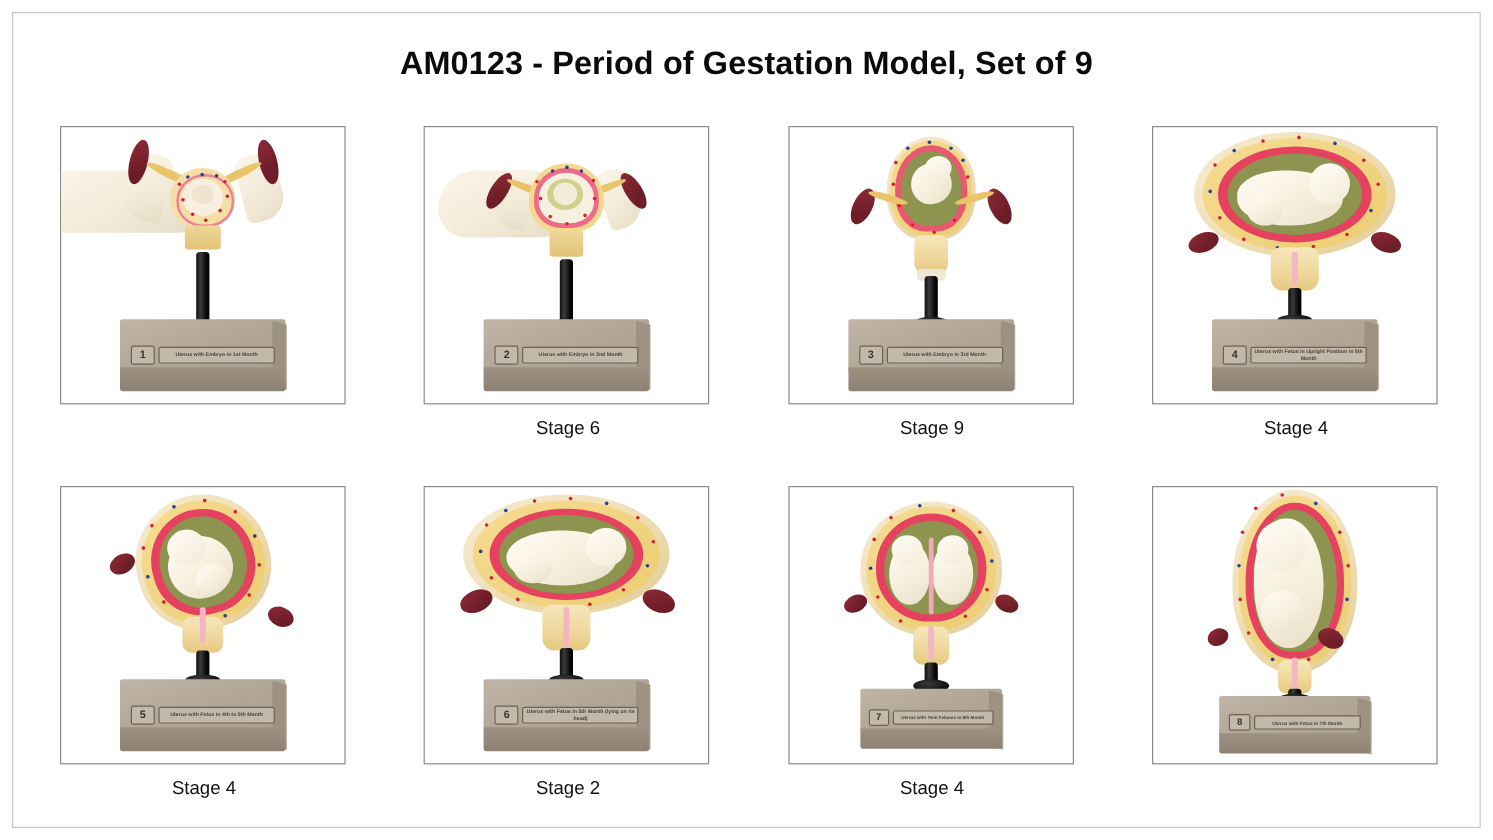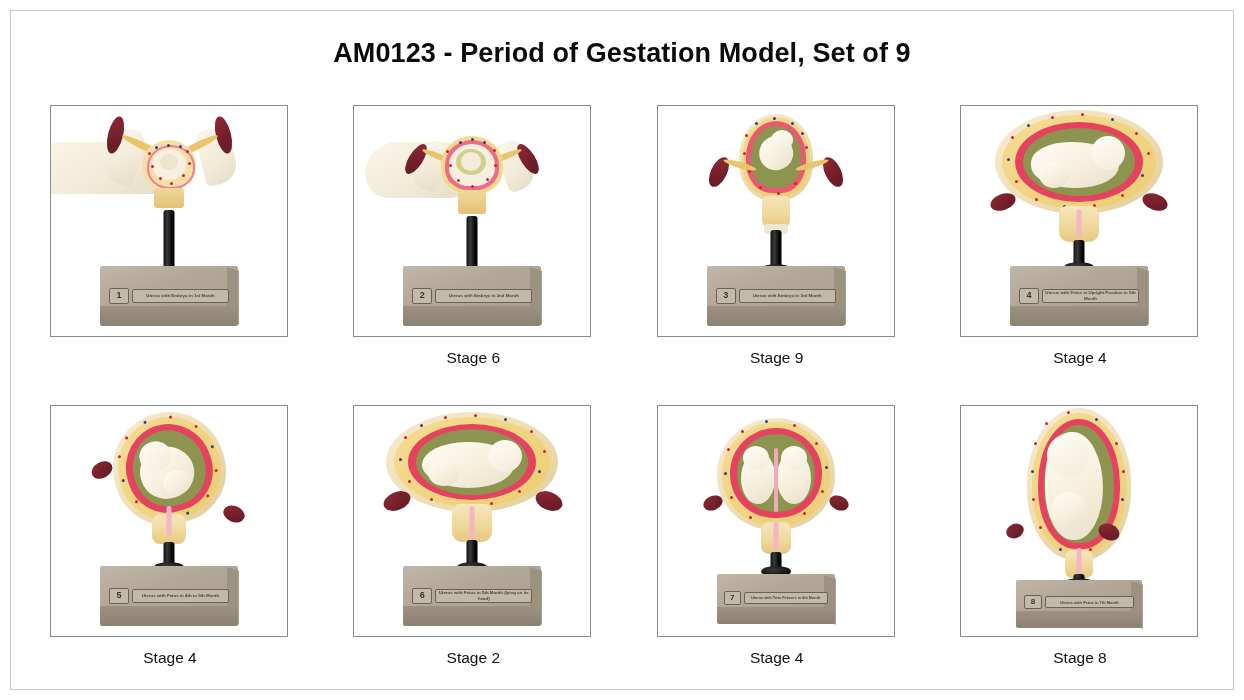--- a/index.html
+++ b/index.html
@@ -519,18 +519,17 @@
               <div class="side" style="height:44px;"></div>
               <div class="front" style="width:126px;top:31px;height:17px;"></div>
               <div class="plate" style="left:8px;top:15px;width:110px;height:14px;">
                 <div class="num" style="width:16px;height:12px;font-size:8px;">8</div>
                 <div class="txt" style="height:12px;font-size:4px;">Uterus with Fetus in 7th Month</div>
               </div>
             </div>
 
           </div>
         </div>
-        <div class="caption">Stage 8</div>
       </div>
 
     </div>
   </div>
 </div>
 
 </body></html>

